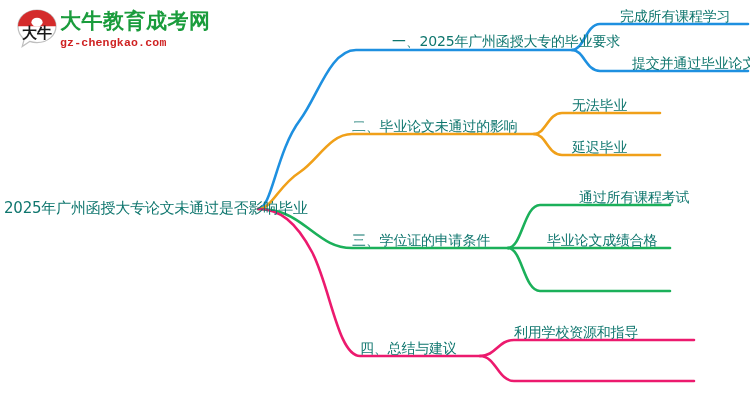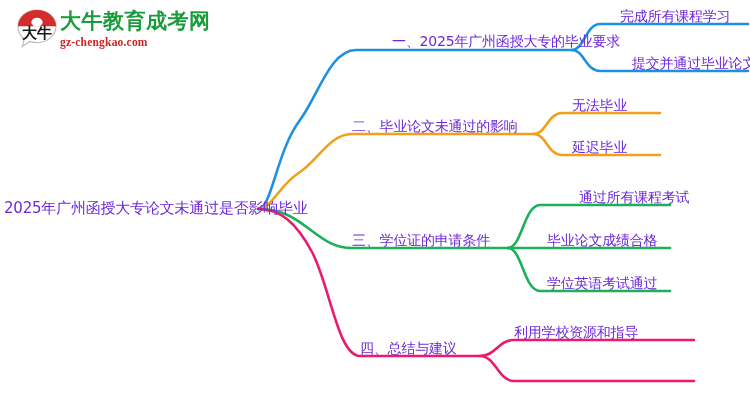--- a/index.html
+++ b/index.html
@@ -44,33 +44,33 @@
   .logo-cn {
     font-family: "DejaVu Sans", "Liberation Sans", sans-serif;
     font-size: 21px;
     font-weight: 700;
     color: #1a9c3c;
     letter-spacing: 0.5px;
     white-space: nowrap;
   }
   .logo-en {
     margin-top: 5px;
-    font-family: Liberation Serif, serif;
+    font-family: Liberation Mono, monospace;
     font-size: 11.5px;
     font-weight: 700;
     color: #cf2222;
     letter-spacing: 0.2px;
     white-space: nowrap;
   }
 
   
   .node {
     position: absolute;
     white-space: nowrap;
-    color: #6d28d9;
+    color: #0f766e;
     font-family: "DejaVu Sans", "Liberation Sans", sans-serif;
     line-height: 1;
   }
   .node-root {
     font-size: 15px;
     font-weight: 400;
     letter-spacing: -0.2px;
   }
   .node-l1 {
     font-size: 14px;
@@ -146,18 +146,17 @@
   <div class="node node-l2" style="left:620px; top:9px;">完成所有课程学习</div>
   <div class="node node-l2" style="left:632px; top:56px;">提交并通过毕业论文</div>
 
   <div class="node node-l1" style="left:352px; top:119px;">二、毕业论文未通过的影响</div>
   <div class="node node-l2" style="left:572px; top:98px;">无法毕业</div>
   <div class="node node-l2" style="left:572px; top:140px;">延迟毕业</div>
 
   <div class="node node-l1" style="left:352px; top:233px;">三、学位证的申请条件</div>
   <div class="node node-l2" style="left:579px; top:190px;">通过所有课程考试</div>
   <div class="node node-l2" style="left:547px; top:233px;">毕业论文成绩合格</div>
-  <div class="node node-l2" style="left:547px; top:276px;">学位英语考试通过</div>
 
   <div class="node node-l1" style="left:360px; top:341px;">四、总结与建议</div>
   <div class="node node-l2" style="left:514px; top:325px;">利用学校资源和指导</div>
 
 </div>
 
 </body></html>

